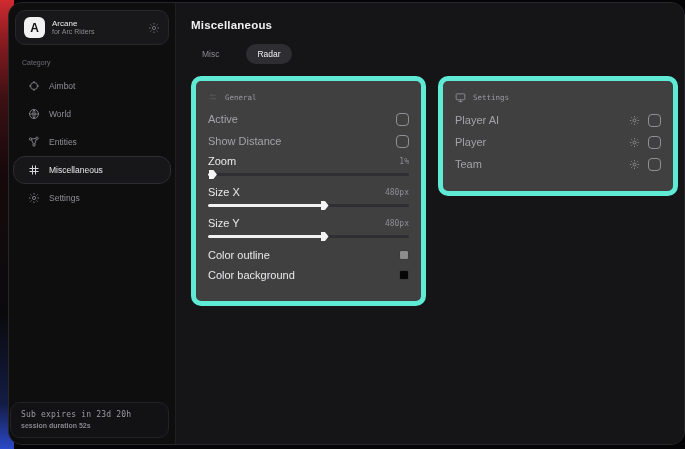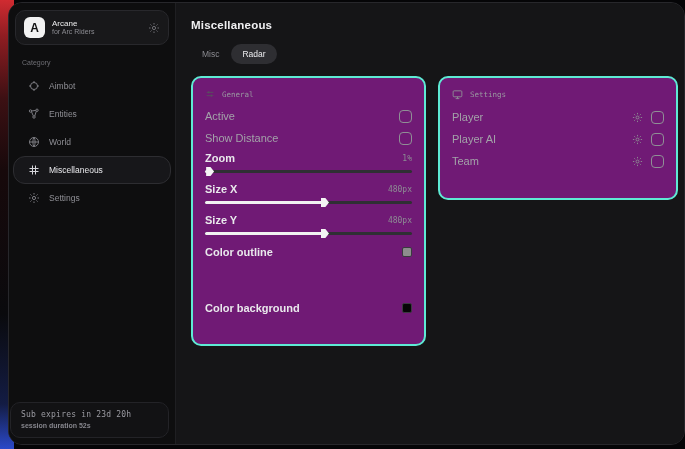--- a/index.html
+++ b/index.html
@@ -31,36 +31,36 @@
   .nav-item.active { background:#17171a; border-color:#2d2d31; color:#e9e9ec; }
   .nav-item.active .icon { color:#d5d5da; }
   .sidebar-spacer { flex:1; }
   .footer-card { margin:0 6px 6px 1px; background:#121214; border:1px solid #232327; border-radius:10px; padding:7px 0 8px 10px; }
   .footer-line1 { font-family:"DejaVu Sans Mono", monospace; font-size:8px; color:#9b9ba2; letter-spacing:0.2px; }
   .footer-line2 { margin-top:3px; font-size:7px; font-weight:bold; color:#86868d; }
 
   
   .main { flex:1; background:#151517; padding:16px 13px 0 15px; }
   .main-title { font-size:11.5px; font-weight:bold; color:#f0f0f2; letter-spacing:0.2px; }
-  .tabs { display:flex; align-items:center; gap:1px; margin-top:13px; }
+  .tabs { display:flex; align-items:center; gap:16px; margin-top:13px; }
   .tab { font-size:8.5px; color:#8a8a90; padding:5px 11px; border-radius:13px; cursor:default; }
   .tab.active { background:#2e2e32; color:#ededf0; }
 
   .cards { display:flex; align-items:flex-start; gap:12px; margin-top:12px; }
-  .card { background:#701a75; border:2px solid #5eead4; border-radius:10px; padding:9px 12px 26px 12px; }
+  .card { background:#404040; border:5px solid #5eead4; border-radius:10px; padding:9px 12px 16px 12px; }
   .card-general { width:235px; }
   .card-entities { width:240px; }
   .card-head { display:flex; align-items:center; gap:7px; font-family:"DejaVu Sans Mono", monospace;
     font-size:7.5px; color:#9a9aa1; padding:2px 0 6px 0; }
   .card-head .icon { color:#8e8e95; }
   .card-general .card-head .icon { color:#55555c; }
 
   .row { height:22px; display:flex; align-items:center; justify-content:space-between; }
   .row-label { font-size:11px; color:#a3a3a9; }
-  .row-label.strong { color:#e9e9ec; font-weight:bold; }
+  .row-label.strong { color:#e9e9ec; font-weight:normal; }
   .checkbox { width:13px; height:13px; border:1.3px solid #8f8f95; border-radius:4px; background:transparent; }
   .value { font-family:"DejaVu Sans Mono", monospace; font-size:8px; color:#8d8d94; }
 
   .slider { position:relative; height:3px; background:#2f2f33; border-radius:2px; margin:3px 0 7px 0; }
   .slider-fill { position:absolute; left:0; top:0; height:3px; background:#f2f2f2; border-radius:2px; }
   .slider-thumb { position:absolute; top:-3px; width:8px; height:9px; background:#f4f4f4;
     clip-path:polygon(0 0,55% 0,100% 50%,55% 100%,0 100%); transform:translateX(-2px); }
 
   .swatch { width:10px; height:10px; border-radius:2px; border:1px solid #3a3a3f; }
   .right-group { display:flex; align-items:center; gap:8px; }
@@ -98,38 +98,38 @@
             <svg width="12" height="12" viewBox="0 0 24 24" fill="none" stroke="currentColor" stroke-width="2">
               <circle cx="12" cy="12" r="7"></circle>
                 <path d="M12 2v4M12 18v4M2 12h4M18 12h4"></path>
             </svg>
           </span>
           <span>Aimbot</span>
         </div>
         <div class="nav-item">
           <span class="icon">
             <svg width="12" height="12" viewBox="0 0 24 24" fill="none" stroke="currentColor" stroke-width="2">
+              <circle cx="12" cy="12" r="9"></circle>
+                <path d="M3 12h18"></path>
+                <path d="M12 3c3 3.5 3 14.5 0 18"></path>
+                <path d="M12 3c-3 3.5-3 14.5 0 18"></path>
+            </svg>
+          </span>
+          <span>World</span>
+        </div>
+        <div class="nav-item">
+          <span class="icon">
+            <svg width="12" height="12" viewBox="0 0 24 24" fill="none" stroke="currentColor" stroke-width="2">
               <circle cx="5" cy="6" r="2.4"></circle>
                 <circle cx="18" cy="4.5" r="2.4"></circle>
                 <circle cx="12" cy="18" r="2.4"></circle>
               <path d="M7 7.5l3.5 8M16.5 6.5L13.5 16M7.3 6L15.6 4.8"></path>
             </svg>
           </span>
           <span>Entities</span>
-        </div>
-        <div class="nav-item">
-          <span class="icon">
-            <svg width="12" height="12" viewBox="0 0 24 24" fill="none" stroke="currentColor" stroke-width="2">
-              <circle cx="12" cy="12" r="9"></circle>
-                <path d="M3 12h18"></path>
-                <path d="M12 3c3 3.5 3 14.5 0 18"></path>
-                <path d="M12 3c-3 3.5-3 14.5 0 18"></path>
-            </svg>
-          </span>
-          <span>World</span>
         </div>
         <div class="nav-item active">
           <span class="icon">
             <svg width="12" height="12" viewBox="0 0 24 24" fill="none" stroke="currentColor" stroke-width="2">
               <path d="M9 3v18M15 3v18M3 9h18M3 15h18"></path>
             </svg>
           </span>
           <span>Miscellaneous</span>
         </div>
         <div class="nav-item">
@@ -206,64 +206,64 @@
           <div class="slider">
             <div class="slider-fill" style="width: 57%;"></div>
             <div class="slider-thumb" style="left: 57%;"></div>
           </div>
 
           <div class="row" style="height:20px;">
             <span class="row-label strong">Color outline</span>
             <span class="swatch" style="background: rgb(141, 141, 141);"></span>
           </div>
 
-          <div class="row" style="height:20px;margin-top:36px;">
+          <div class="row" style="height:20px;">
             <span class="row-label strong">Color background</span>
             <span class="swatch" style="background: rgb(6, 6, 6);"></span>
           </div>
         </div>
 
         <div class="card card-entities">
           <div class="card-head">
             <span class="icon">
               <svg width="11" height="11" viewBox="0 0 24 24" fill="none" stroke="currentColor" stroke-width="2">
                 <rect x="2.5" y="4" width="19" height="13" rx="2"></rect>
                   <path d="M8 21h8M12 17v4"></path>
               </svg>
             </span>
             <span>Settings</span>
+          </div>
+
+          <div class="row">
+            <span class="row-label">Player AI</span>
+            <span class="right-group">
+              <span class="icon">
+                <svg width="11" height="11" viewBox="0 0 24 24" fill="none" stroke="currentColor" stroke-width="2">
+                  <circle cx="12" cy="12" r="3.2"></circle>
+                  <path d="M12 2v3M12 19v3M2 12h3M19 12h3M4.9 4.9l2.1 2.1M17 17l2.1 2.1M19.1 4.9L17 7M7 17l-2.1 2.1"></path>
+                </svg>
+              </span>
+              <span class="checkbox"></span>
+            </span>
           </div>
 
           <div class="row">
             <span class="row-label">Player</span>
             <span class="right-group">
               <span class="icon">
                 <svg width="11" height="11" viewBox="0 0 24 24" fill="none" stroke="currentColor" stroke-width="2">
                   <circle cx="12" cy="12" r="3.2"></circle>
                   <path d="M12 2v3M12 19v3M2 12h3M19 12h3M4.9 4.9l2.1 2.1M17 17l2.1 2.1M19.1 4.9L17 7M7 17l-2.1 2.1"></path>
                 </svg>
               </span>
               <span class="checkbox"></span>
             </span>
           </div>
 
           <div class="row">
-            <span class="row-label">Player AI</span>
-            <span class="right-group">
-              <span class="icon">
-                <svg width="11" height="11" viewBox="0 0 24 24" fill="none" stroke="currentColor" stroke-width="2">
-                  <circle cx="12" cy="12" r="3.2"></circle>
-                  <path d="M12 2v3M12 19v3M2 12h3M19 12h3M4.9 4.9l2.1 2.1M17 17l2.1 2.1M19.1 4.9L17 7M7 17l-2.1 2.1"></path>
-                </svg>
-              </span>
-              <span class="checkbox"></span>
-            </span>
-          </div>
-
-          <div class="row">
             <span class="row-label">Team</span>
             <span class="right-group">
               <span class="icon">
                 <svg width="11" height="11" viewBox="0 0 24 24" fill="none" stroke="currentColor" stroke-width="2">
                   <circle cx="12" cy="12" r="3.2"></circle>
                   <path d="M12 2v3M12 19v3M2 12h3M19 12h3M4.9 4.9l2.1 2.1M17 17l2.1 2.1M19.1 4.9L17 7M7 17l-2.1 2.1"></path>
                 </svg>
               </span>
               <span class="checkbox"></span>
             </span>

